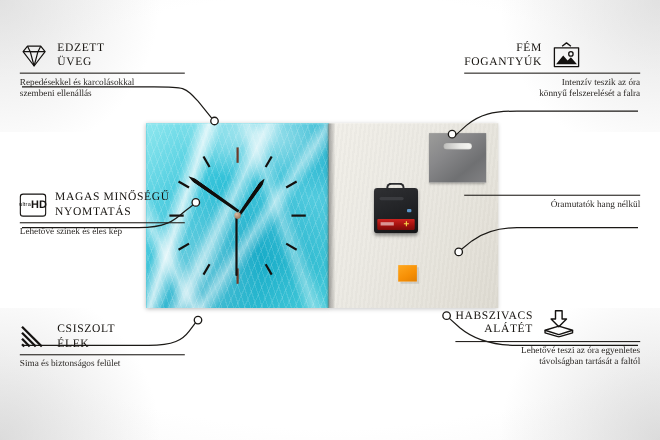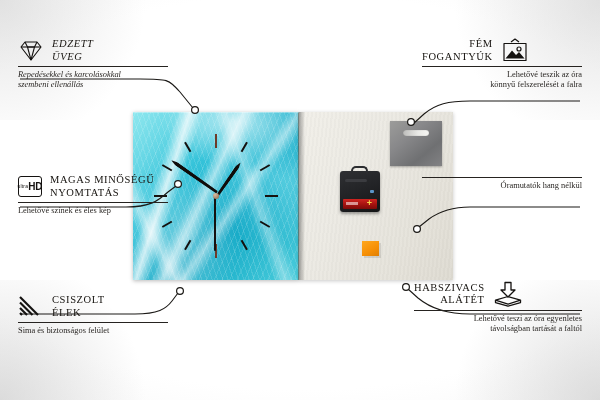--- a/index.html
+++ b/index.html
@@ -348,21 +348,21 @@
     <g fill="#ffffff" stroke="#1b1916" stroke-width="1.2">
       <circle cx="195" cy="110" r="3.4"></circle>
       <circle cx="178" cy="184" r="3.4"></circle>
       <circle cx="180" cy="291" r="3.4"></circle>
       <circle cx="411" cy="122" r="3.4"></circle>
       <circle cx="417" cy="229" r="3.4"></circle>
       <circle cx="406" cy="287" r="3.4"></circle>
     </g>
   </svg>
 
-  <div class="callout left" style="left:18px; top:38px; width:150px;font-style:italic;">
+  <div class="callout left" style="left:18px; top:38px; width:150px;">
     <div class="co-head">
       <svg class="ico" width="26" height="24" viewBox="0 0 26 24">
         <g fill="none" stroke="#141210" stroke-width="1.1" stroke-linejoin="round">
           <path d="M3,8 L7,3 L19,3 L23,8 L13,21 Z"></path>
           <path d="M3,8 L23,8"></path>
             <path d="M7,3 L9.5,8 L13,21"></path>
             <path d="M19,3 L16.5,8 L13,21"></path>
           <path d="M9.5,8 L16.5,8"></path>
         </g>
       </svg>
@@ -411,21 +411,21 @@
       <svg class="ico" width="28" height="25" viewBox="0 0 28 25">
         <g fill="none" stroke="#141210" stroke-width="1.2" stroke-linejoin="round">
           <path d="M10,4 L14,1 L18,4"></path>
           <rect x="3" y="5.5" width="22" height="17"></rect>
           <circle cx="18" cy="11" r="2"></circle>
           <path d="M4.5,20.5 L11,12.5 L15,17 L18,14 L23.5,20.5 Z" fill="#141210" stroke="none"></path>
         </g>
       </svg>
     </div>
     <div class="co-rule"></div>
-    <div class="co-desc">Lehetővé teszik az óra
+    <div class="co-desc">Intenzív teszik az óra
 könnyű felszerelését a falra</div>
   </div>
 
   <div class="callout right" style="right:18px; top:174px; width:160px;">
     <div class="co-rule"></div>
     <div class="co-desc">Óramutatók hang nélkül</div>
   </div>
 
   <div class="callout right" style="right:18px; top:281px; width:168px;">
     <div class="co-head">

